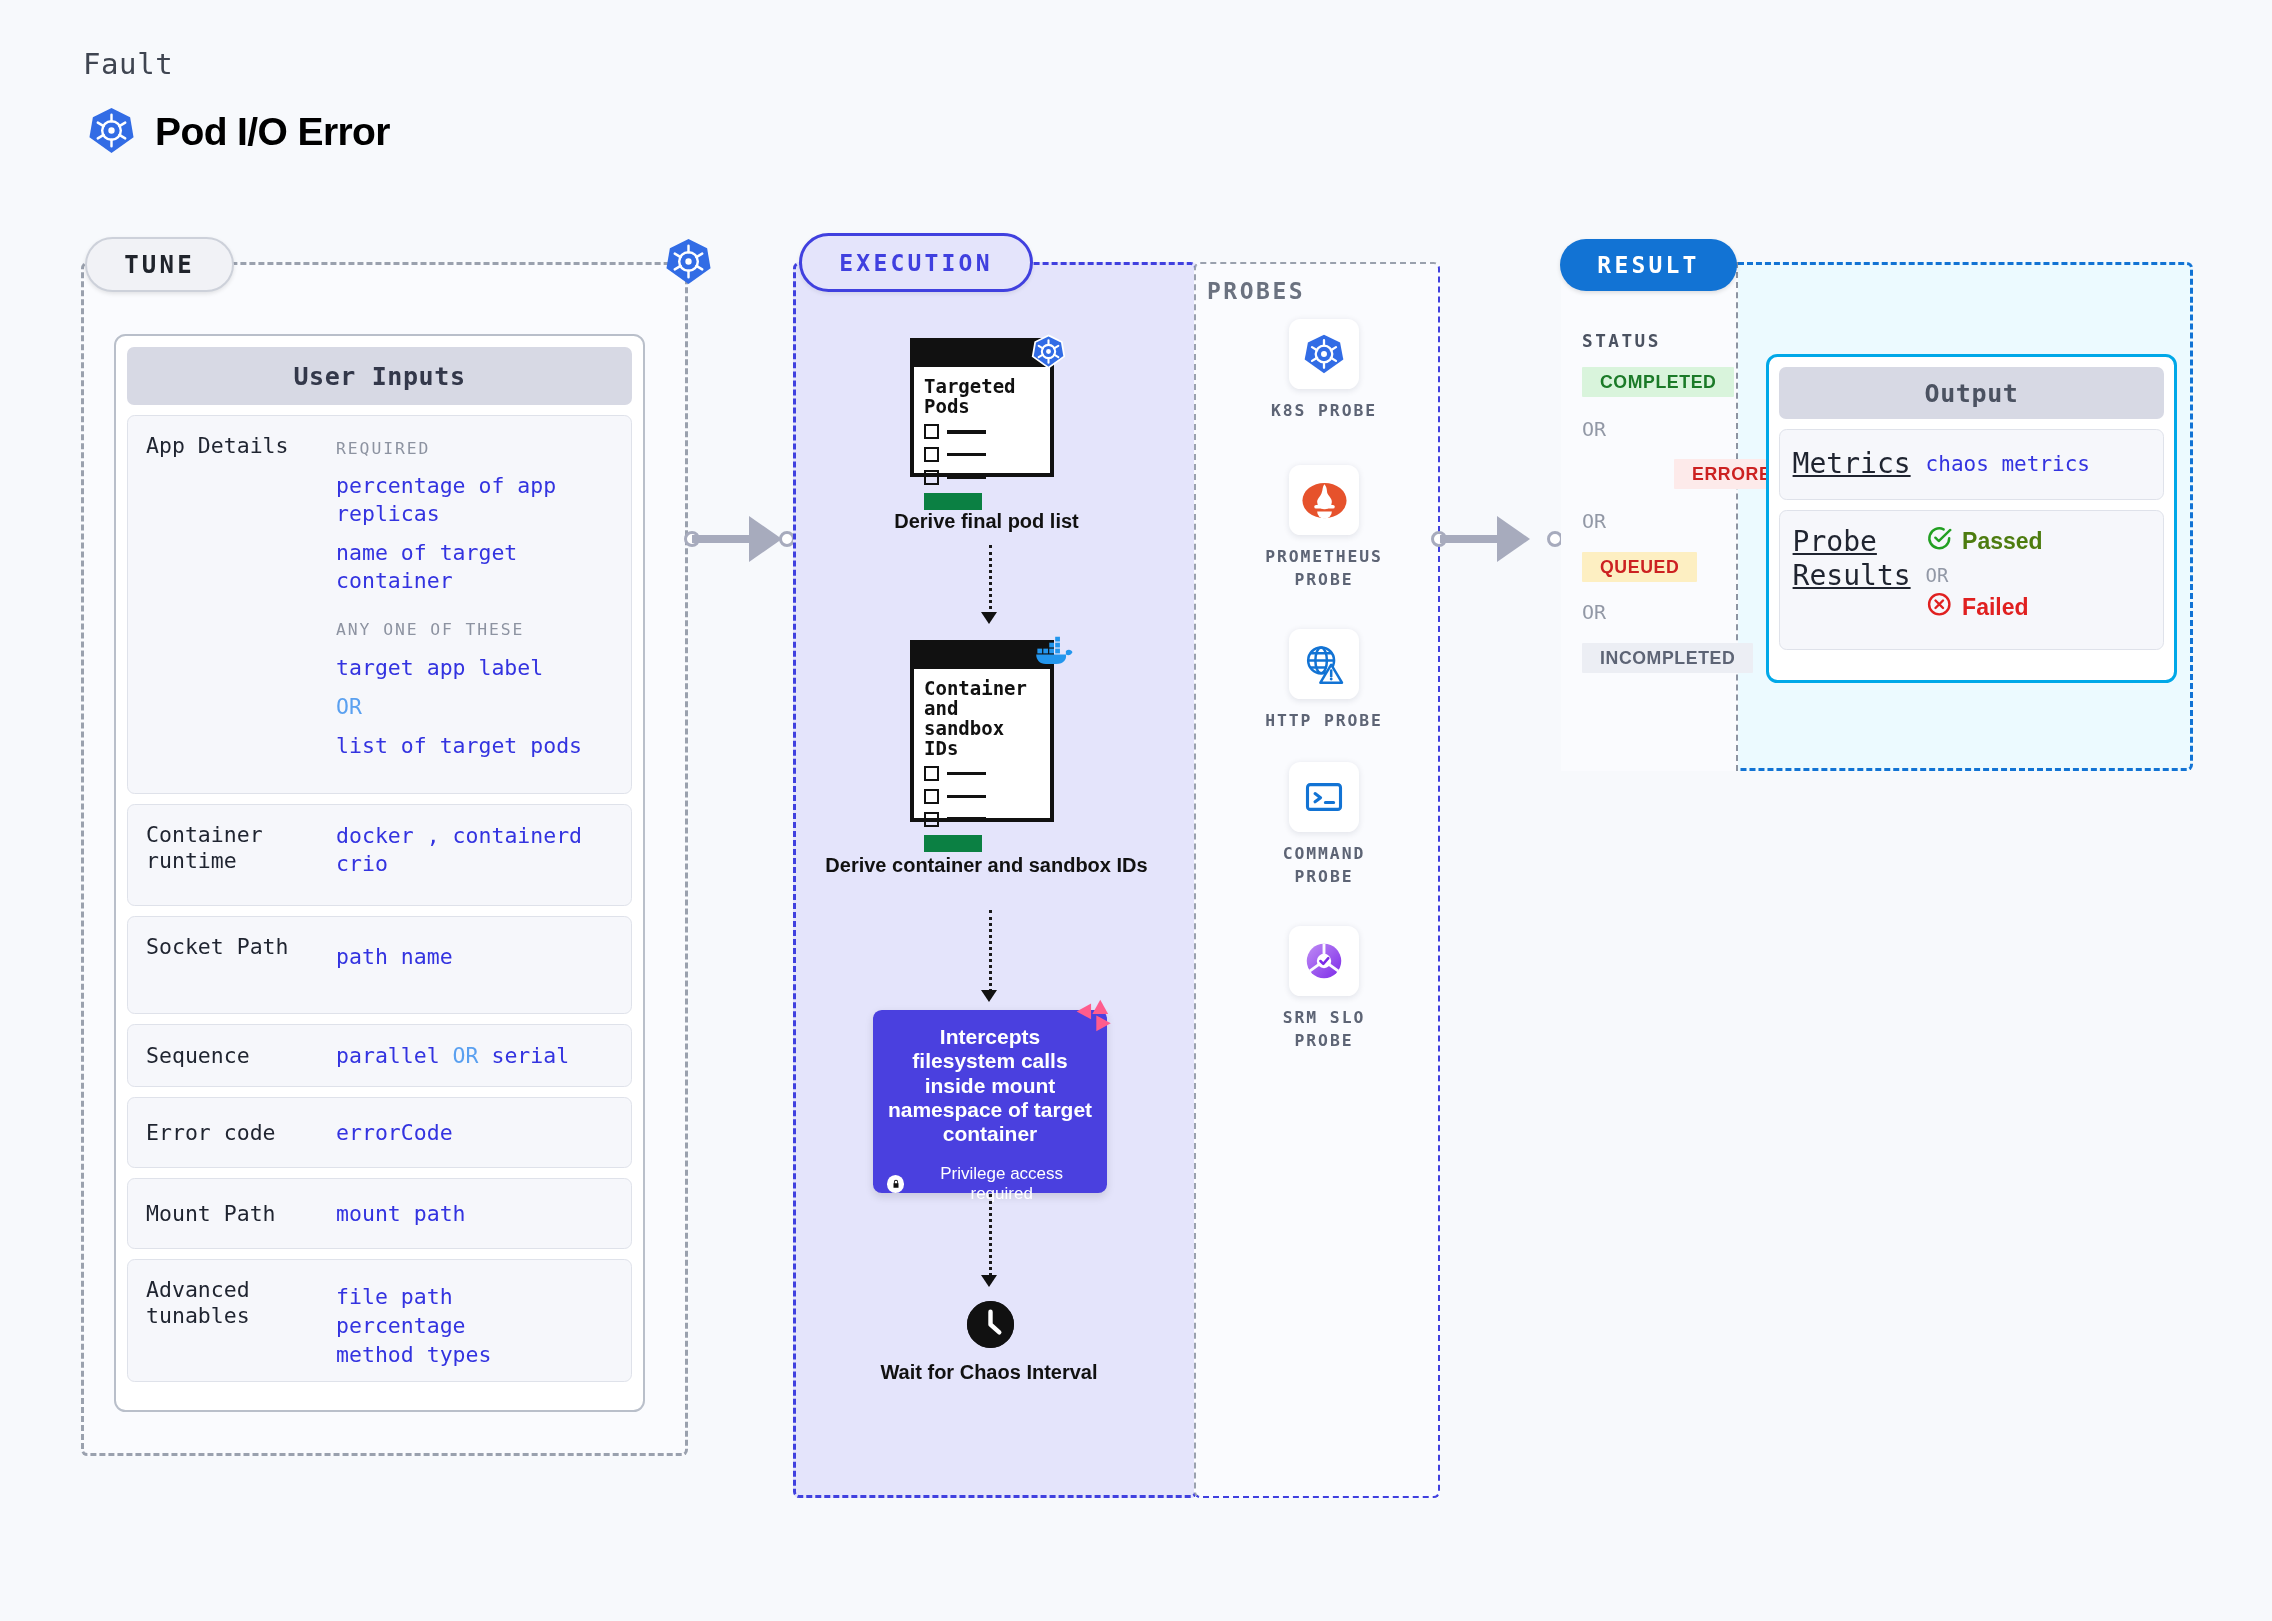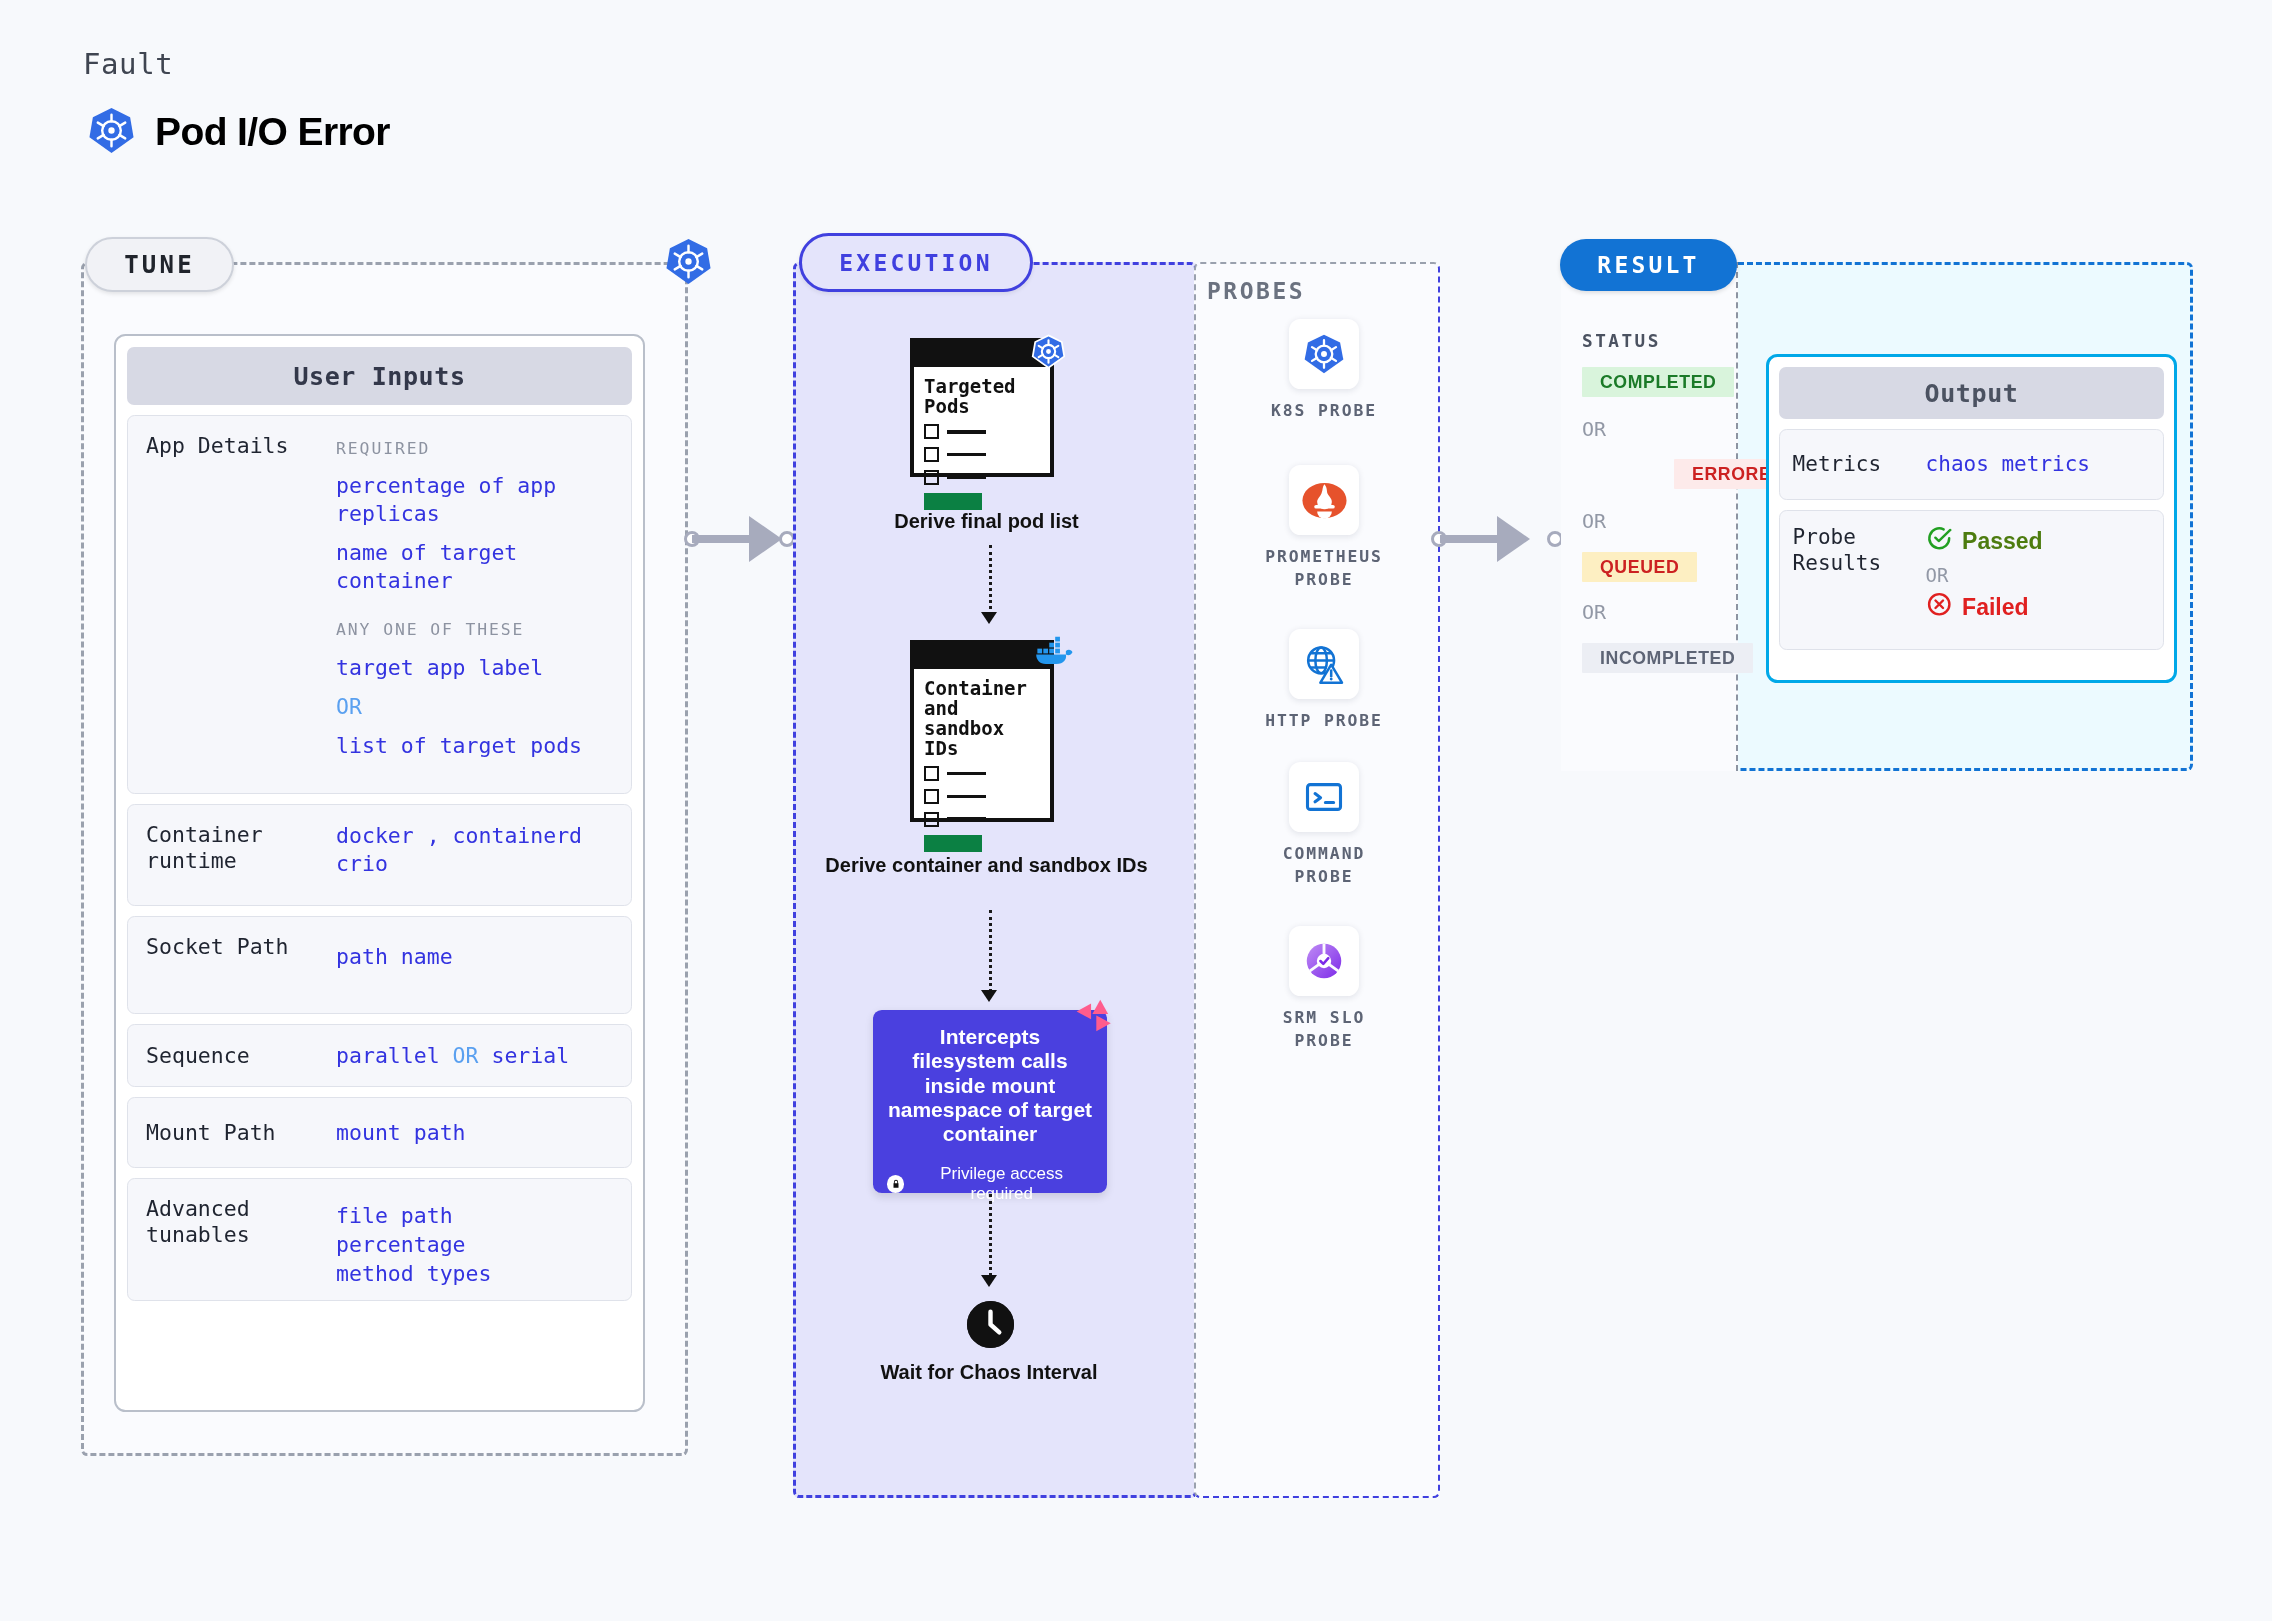--- a/index.html
+++ b/index.html
@@ -145,21 +145,21 @@
   .badge{position:absolute;border-radius:1px;display:flex;align-items:center;justify-content:center;
     font-size:17.7px;font-weight:700;letter-spacing:0.6px;padding:0 18px;height:30px;}
   .orsm{position:absolute;font-size:20px;color:#9298a6;font-family:"DejaVu Sans Mono","Liberation Mono",monospace;}
 
   #output-card{
     position:absolute;left:1766px;top:354px;width:411px;height:329px;
     background:#fff;border:3.8px solid #00a8e8;border-radius:11.4px;box-sizing:border-box;padding:10px;
   }
   #output-card .card-head{height:52px;font-size:25px;color:#4b5261;}
   #output-card .row{padding:14px 12.6px;}
-  #output-card .row .lbl{width:133px;flex:0 0 133px;font-size:21px;}
+  #output-card .row .lbl{width:133px;flex:0 0 133px;font-size:28px;text-decoration:underline;}
   #output-card .row .val{font-size:21px;}
 
   .pf{display:flex;align-items:center;gap:10px;}
   .pf .txt{font-family:"Liberation Sans",sans-serif;font-weight:700;font-size:23px;}
 
   
   .hconn{position:absolute;height:7.6px;background:#a7abbd;}
   .hdot{position:absolute;width:16.4px;height:16.4px;border-radius:50%;background:#fff;border:3.8px solid #a7abbd;box-sizing:border-box;}
   .harrow{position:absolute;width:0;height:0;border-top:23px solid transparent;border-bottom:23px solid transparent;border-left:33px solid #a7abbd;}
 </style>
@@ -236,20 +236,26 @@
 
   <div class="row" style="height:63px;align-items:center;">
     <div class="lbl">Sequence</div>
     <div class="val">
       <span class="v inline">parallel</span>
       <span class="v inline or">OR</span>
       <span class="v inline">serial</span>
     </div>
   </div>
 
+  <div class="row" style="height:71px;align-items:center;">
+    <div class="lbl">Error code</div>
+    <div class="val">
+      <span class="v">errorCode</span>
+    </div>
+  </div>
 
   <div class="row" style="height:71px;align-items:center;">
     <div class="lbl">Mount Path</div>
     <div class="val">
       <span class="v">mount path</span>
     </div>
   </div>
 
   <div class="row" style="height:123px;">
     <div class="lbl">Advanced

